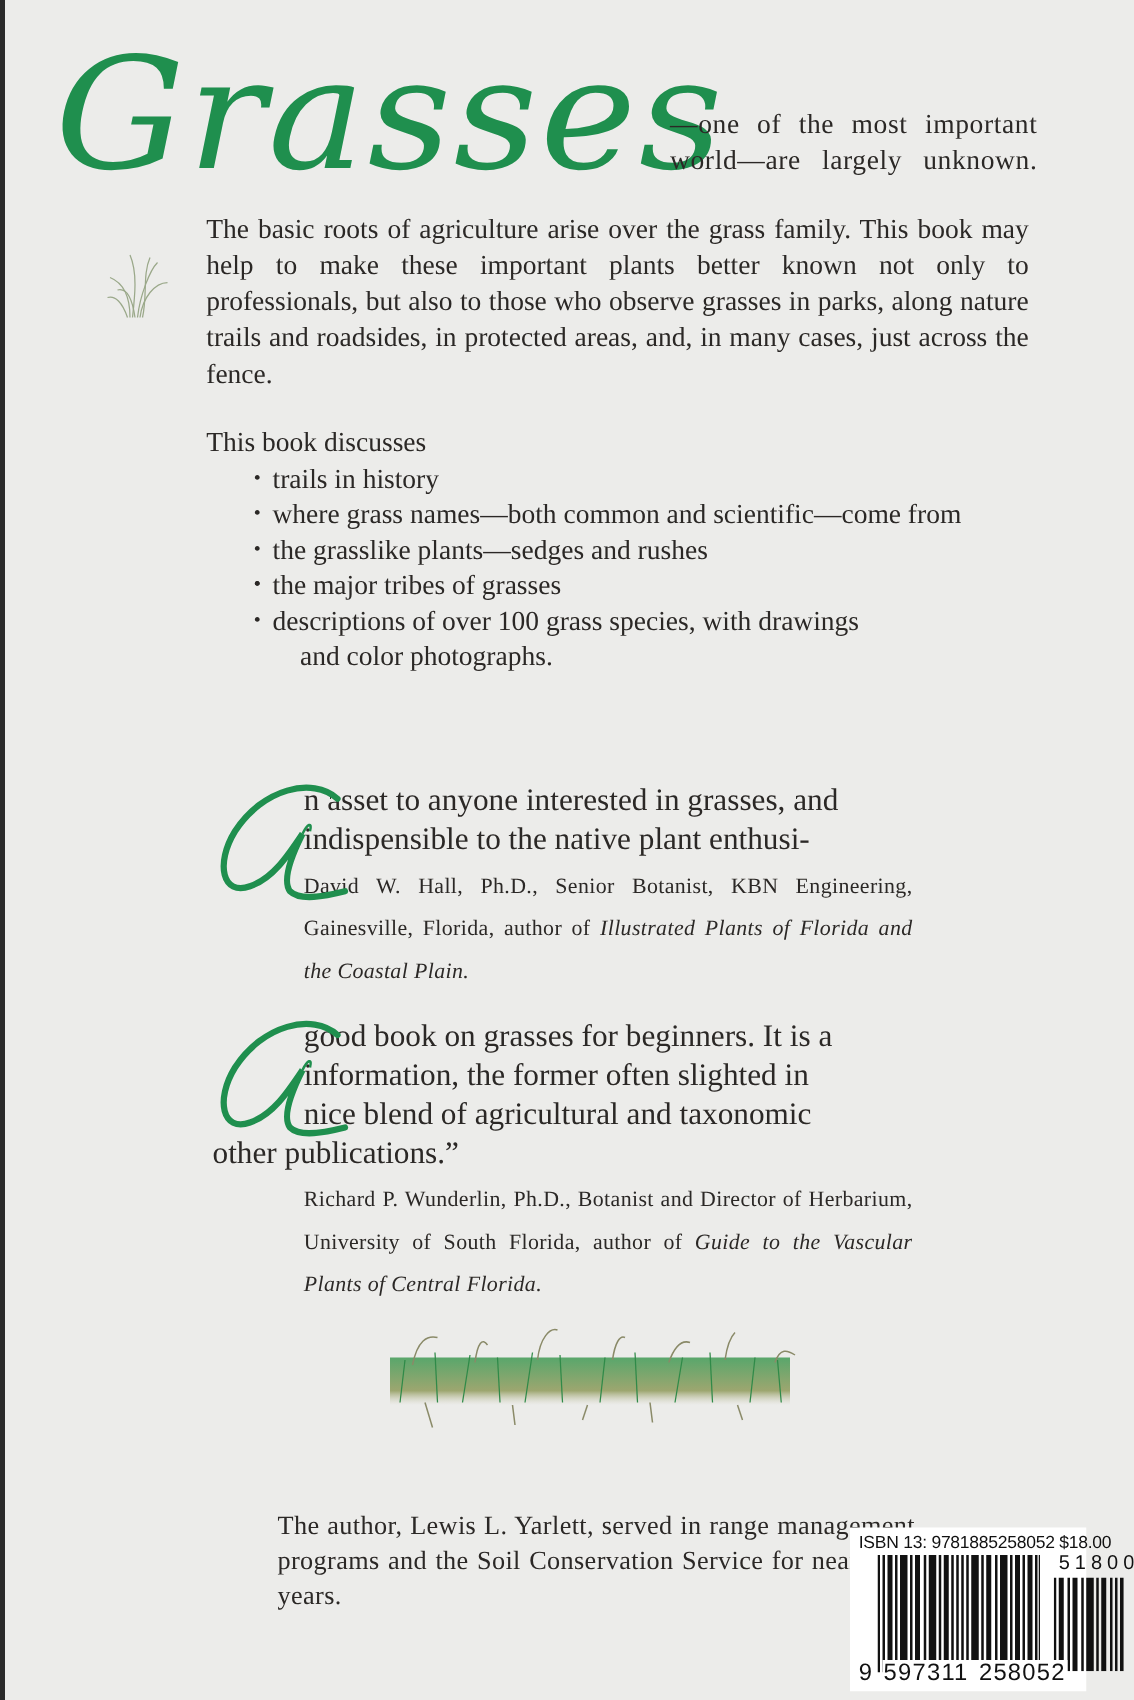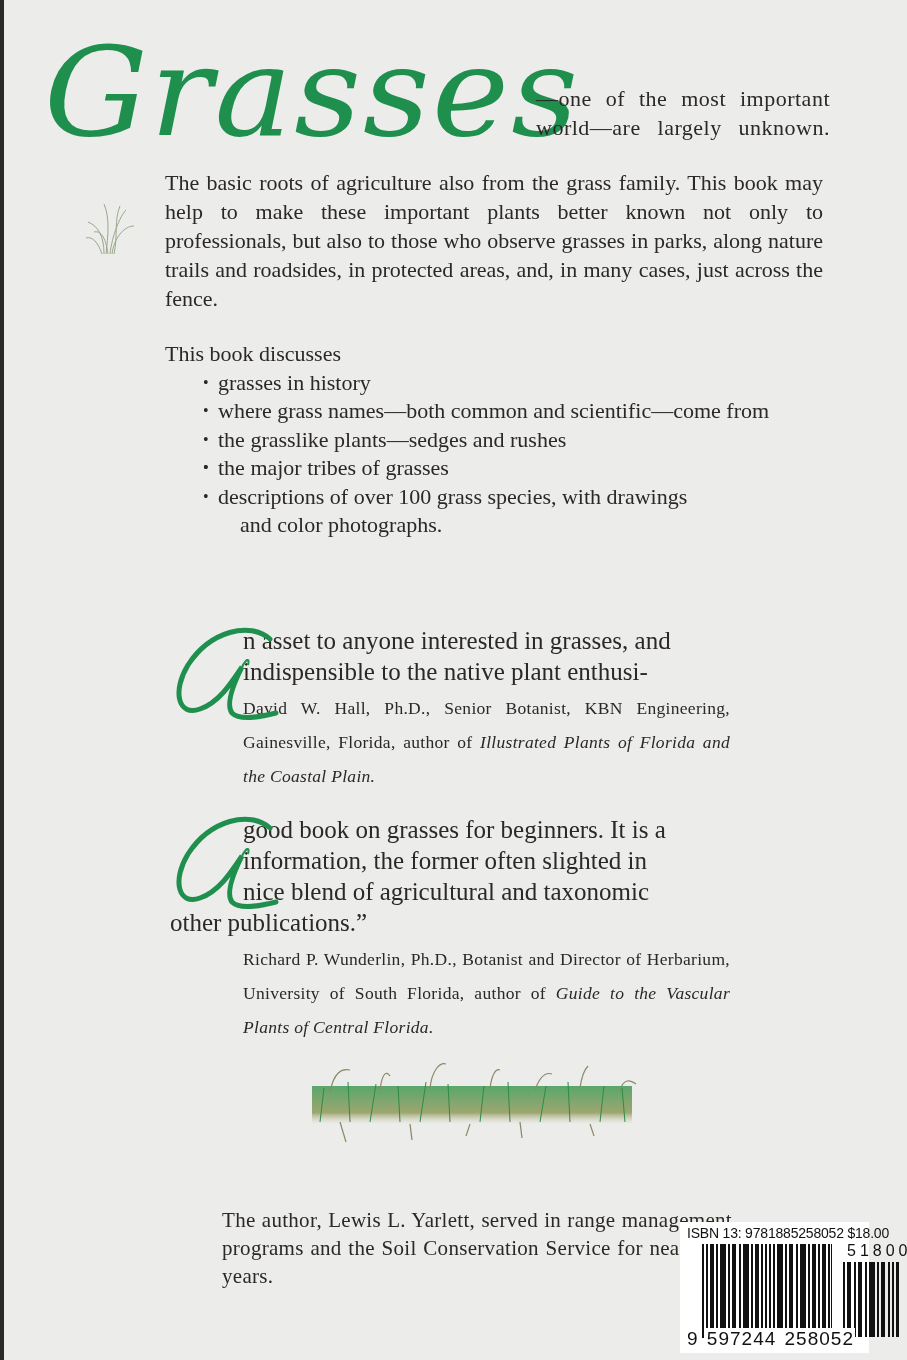--- a/index.html
+++ b/index.html
@@ -86,26 +86,26 @@
     <path d="M20 58 C20 40 14 30 4 26"></path>
     <path d="M22 58 C24 40 26 22 20 8"></path>
     <path d="M26 58 C28 40 36 20 42 14"></path>
     <path d="M28 58 C30 42 40 30 50 30"></path>
     <path d="M24 58 C22 44 18 34 10 36"></path>
     <path d="M30 58 C34 40 30 24 36 10"></path>
     <path d="M18 58 C14 46 8 40 2 42"></path>
   </g>
 </svg>
 
-<div class="intro-main">The basic roots of agriculture also from the grass family. This book may help to make these important plants better known not only to professionals, but also to those who observe grasses in parks, along nature trails and roadsides, in protected areas, and, in many cases, just across the fence.</div>
+<div class="intro-main">The basic roots of agriculture arise over the grass family. This book may help to make these important plants better known not only to professionals, but also to those who observe grasses in parks, along nature trails and roadsides, in protected areas, and, in many cases, just across the fence.</div>
 
 <div class="discuss">
   <div>This book discusses</div>
   <ul>
-    <li><span class="bullet">•</span><span>grasses in history</span></li>
+    <li><span class="bullet">•</span><span>trails in history</span></li>
     <li><span class="bullet">•</span><span>where grass names—both common and scientific—come from</span></li>
     <li><span class="bullet">•</span><span>the grasslike plants—sedges and rushes</span></li>
     <li><span class="bullet">•</span></li>
     <li><span class="bullet">•</span><span>the major tribes of grasses</span></li>
     <li><span class="bullet">•</span><span>descriptions of over 100 grass species, with drawings</span><span class="cont">and color photographs.</span></li>
   </ul>
 </div>
 
 <div class="quote" style="top:608px;margin-top:17px;">
   <svg class="drop-a" viewBox="0 0 110 105">
@@ -216,15 +216,15 @@
       <rect x="22" y="0" width="2" height="75"></rect>
         <rect x="26" y="0" width="6" height="75"></rect>
       <rect x="34" y="0" width="2" height="75"></rect>
         <rect x="38" y="0" width="4" height="75"></rect>
       <rect x="45" y="0" width="2" height="75"></rect>
         <rect x="49" y="0" width="2" height="75"></rect>
       <rect x="53" y="0" width="3" height="75"></rect>
     </g>
   </svg>
   <div class="ean-digits">
-    <span>9</span>&nbsp;<span>597244</span>&nbsp;<span>258052</span>
+    <span>9</span>&nbsp;<span>597311</span>&nbsp;<span>258052</span>
   </div>
 </div>
 
 </body></html>

